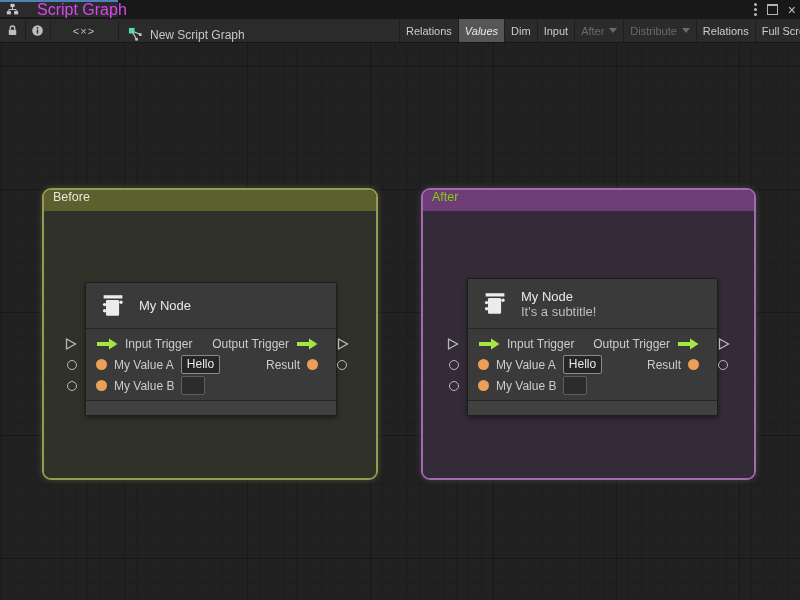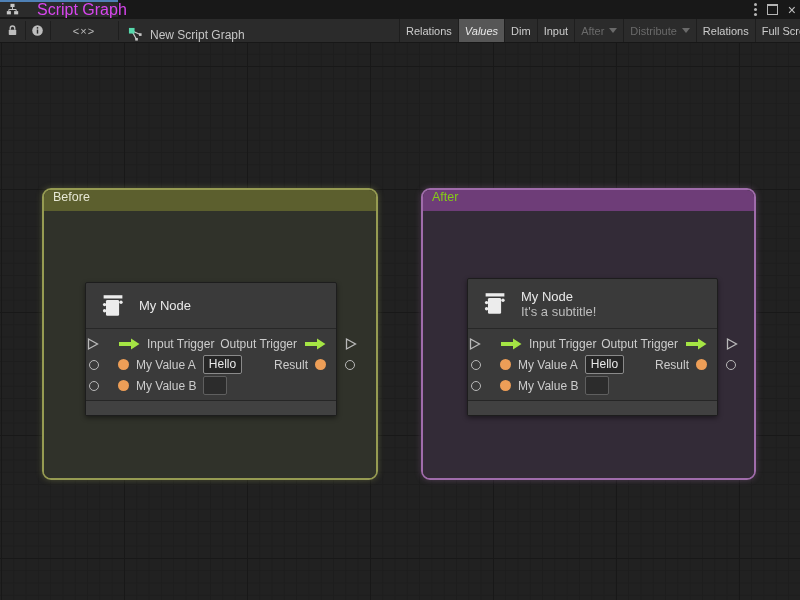--- a/index.html
+++ b/index.html
@@ -79,21 +79,21 @@
   .node.before-node{left:85px;top:239px;width:252px;}
   .node.after-node{left:467px;top:235px;width:251px;}
   .node-header{display:flex;align-items:center;padding:0 12px;border-bottom:1px solid #272727;}
   .before-node .node-header{height:45px;}
   .after-node .node-header{height:49px;}
   .node-icon{flex:0 0 auto;margin-right:11px;display:flex;}
   .node-titles{display:flex;flex-direction:column;justify-content:center;}
   .node-title{font-size:13px;color:#e8e8e8;line-height:15px;}
   .node-subtitle{font-size:13px;color:#bdbdbd;line-height:12px;margin-top:2px;}
   .node-subtitle:empty{display:none;}
-  .node-body{padding:4px 0 4px 0;margin-left:22px;}
+  .node-body{padding:4px 8px 4px 0;}
   .port-row{height:21px;display:flex;align-items:center;padding:0 10px;position:relative;}
   .port-label{font-size:12px;color:#cccccc;white-space:nowrap;}
   .pl-left{margin-left:7px;}
   .pl-right{margin-right:7px;text-align:right;}
   .spacer{flex:1;}
   .dot{width:11px;height:11px;border-radius:50%;background:#ed9e57;flex:0 0 auto;}
   .valbox{
     margin-left:7px;height:17px;line-height:17px;font-size:12px;color:#e8e8e8;
     background:#262626;border:1px solid #8a8a8a;border-radius:2px;padding:0 5px;min-width:10px;
   }

